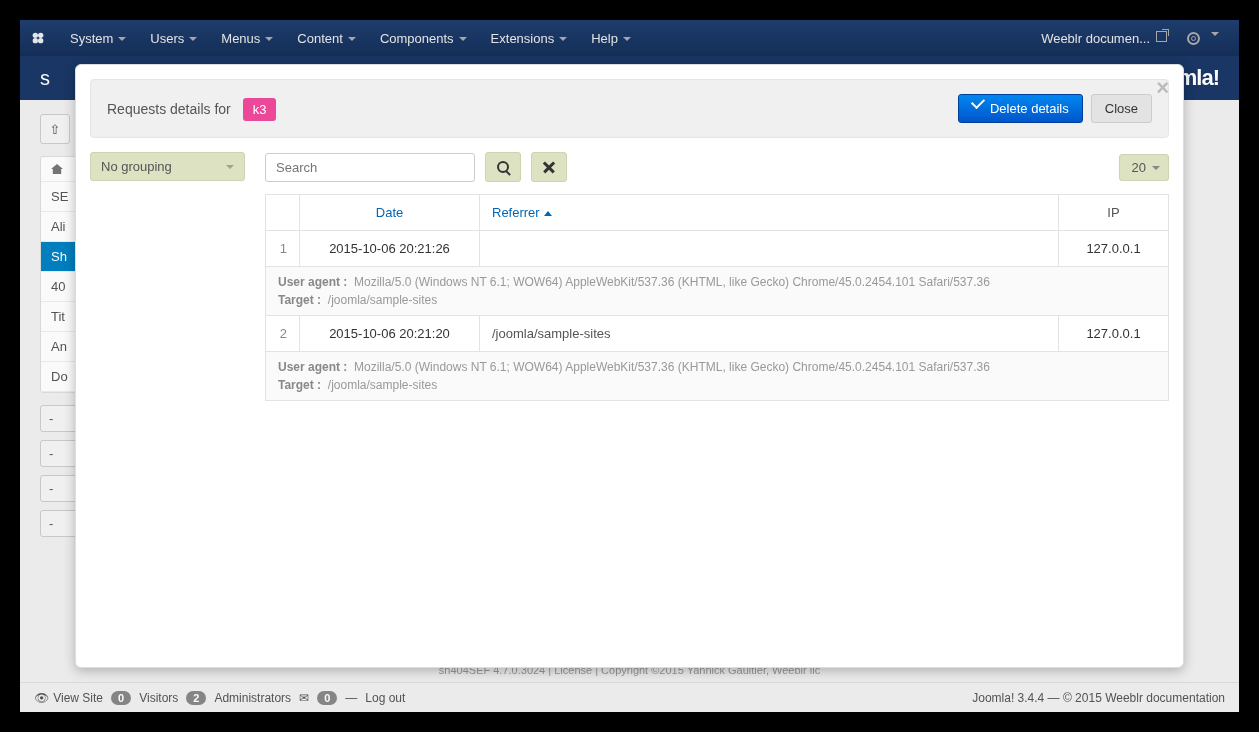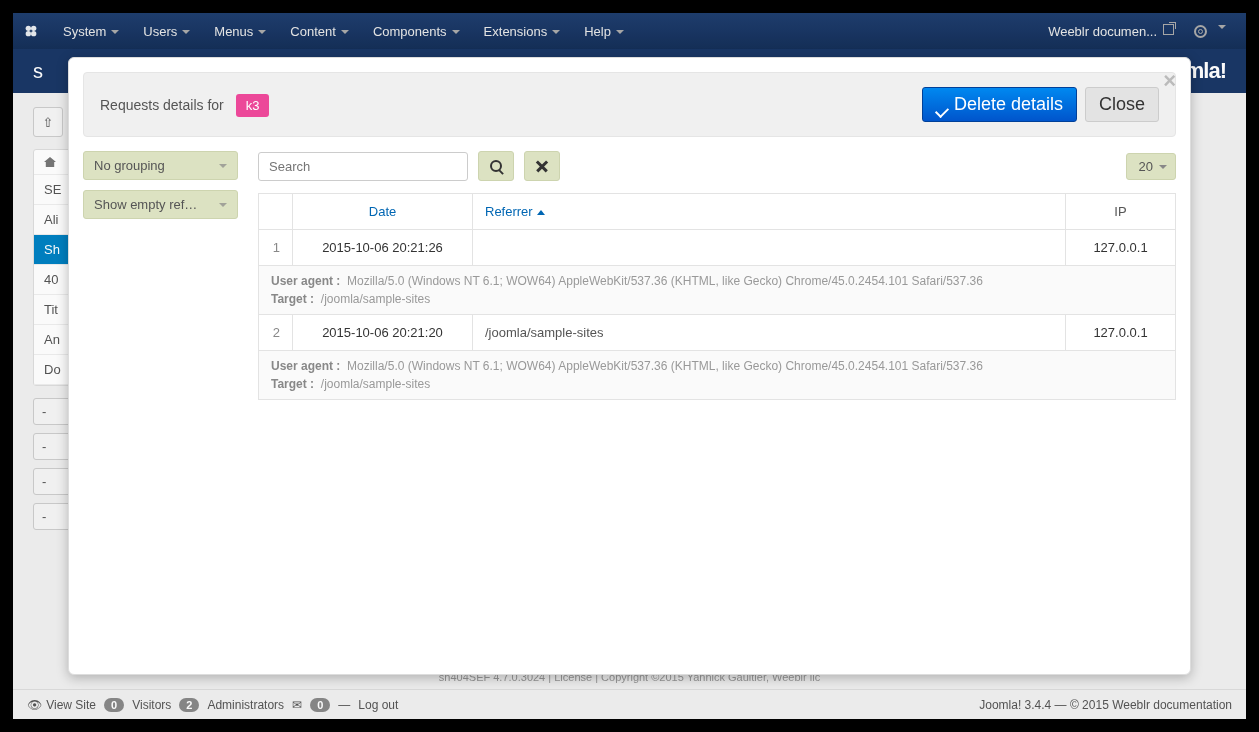--- a/index.html
+++ b/index.html
@@ -1,17 +1,17 @@
 <!DOCTYPE html>
 <html><head>
 <meta charset="utf-8">
 <style>
 * { box-sizing: border-box; margin: 0; padding: 0; }
 body { font-family: Arial, Helvetica, sans-serif; font-size: 13px; background: #fff; color: #555; }
-.page-wrap { padding: 13px; background: #000; width: 1259px; height: 732px; position: relative; }
+.page-wrap { padding: 20px; background: #000; width: 1259px; height: 732px; position: relative; }
 .page-inner { background: #f0f0f0; width: 100%; height: 100%; position: relative; overflow: hidden; }
 
 
 .navbar { background: #1a3867; background: linear-gradient(#1f3f70,#152f58); height: 36px; display: flex; align-items: center; padding: 0 10px; color: #ddd; font-size: 13px; }
 .navbar .joomla-icon { width: 16px; height: 16px; margin-right: 14px; opacity: .9; }
 .navbar .menu { display: flex; gap: 4px; }
 .navbar .menu-item { padding: 8px 10px; cursor: pointer; color: #e8e8e8; }
 .navbar .caret { display: inline-block; width: 0; height: 0; border-left: 4px solid transparent; border-right: 4px solid transparent; border-top: 4px solid #aaa; margin-left: 5px; vertical-align: middle; }
 .navbar .spacer { flex: 1; }
 .navbar .right-item { padding: 8px 10px; cursor: pointer; color: #e8e8e8; display: flex; gap: 6px; }
@@ -49,21 +49,21 @@
 .overlay { position:absolute; inset:0; background: rgba(0,0,0,0.02); }
 .modal { position:absolute; top:44px; left:55px; right:55px; bottom:44px; background:#fff; border:1px solid #ddd; border-radius:6px; box-shadow: 0 3px 12px rgba(0,0,0,0.25); display:flex; flex-direction:column; }
 .modal-close { position:absolute; top:12px; right:14px; color:#bbb; font-size:22px; font-weight:bold; cursor:pointer; line-height:1;}
 .modal-body { padding: 14px; flex:1; overflow:auto;}
 
 
 .modal-header { background:#f0f0f0; border:1px solid #e5e5e5; border-radius:4px; padding: 14px 16px; display:flex; align-items:center;}
 .modal-header .title { color:#555; font-size:14px; }
 .label-blue { background:#ec4899; color:#fff; border-radius:3px; padding: 4px 10px; margin-left:8px; font-size:13px;}
 .modal-header .spacer { flex:1; }
-.btn { border:1px solid transparent; border-radius:3px; padding: 6px 13px; font-size:18px; cursor:pointer; display:inline-flex; align-items:flex-end; gap:6px;}
+.btn { border:1px solid transparent; border-radius:3px; padding: 6px 13px; font-size:13px; cursor:pointer; display:inline-flex; align-items:flex-start; gap:6px;}
 .btn-primary { background:#006dcc; background: linear-gradient(#0088f0,#0055cc); color:#fff; border-color:#004099;}
 .btn-default { background:#e3e3e3; color:#333; border-color:#ccc;}
 .check-icon { display:inline-block; width:12px; height:8px; border-left:2px solid #fff; border-bottom:2px solid #fff; transform: rotate(-45deg); margin-top:-3px;}
 
 
 .modal-grid { display:flex; gap:20px; margin-top:14px;}
 .modal-left { width:155px; }
 .modal-right { flex:1; }
 
 
@@ -195,24 +195,20 @@
         <span style="width:8px"></span>
         <button class="btn btn-default">Close</button>
       </div>
 
       <div class="modal-grid">
         <div class="modal-left">
           <div class="filter-box">
                 <span class="text">No grouping</span>
                 <span class="filter-caret"></span>
               </div>
-          <div class="filter-box">
-                <span class="text">Show empty ref…</span>
-                <span class="filter-caret"></span>
-              </div>
         </div>
 
         <div class="modal-right">
           <div class="search-row">
             <input class="search-input" placeholder="Search" style="">
             <span class="btn-grey">
                   <span class="mag-icon"></span>
                 </span>
             <span class="btn-grey">
                   <span class="x-icon"></span>

